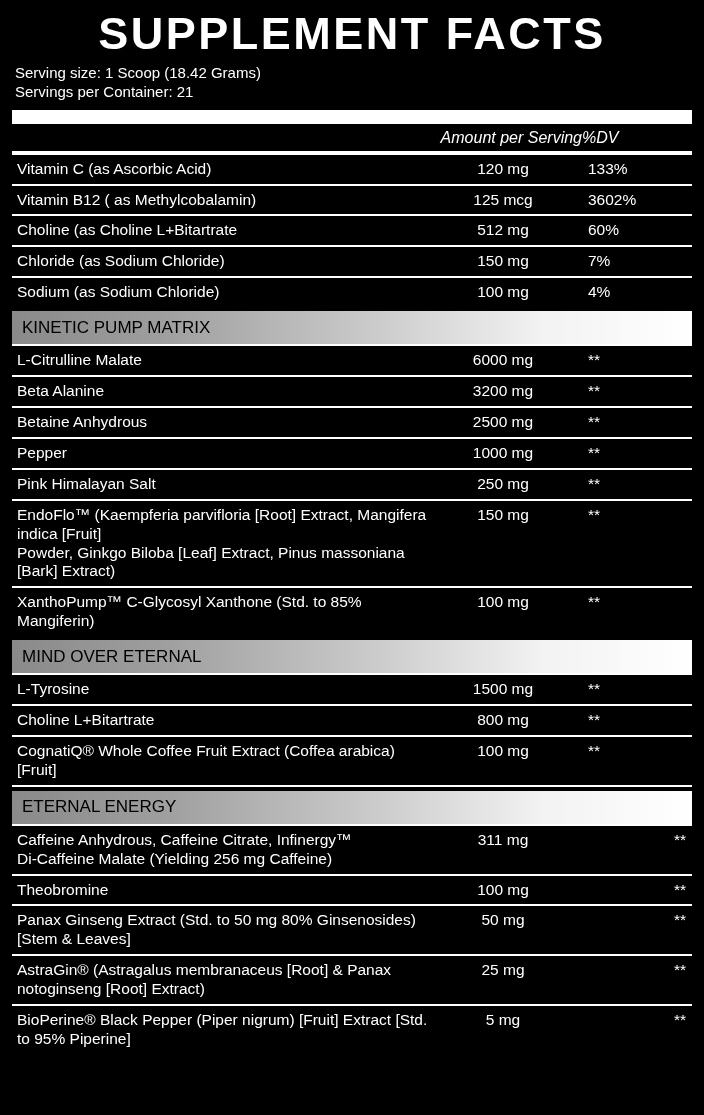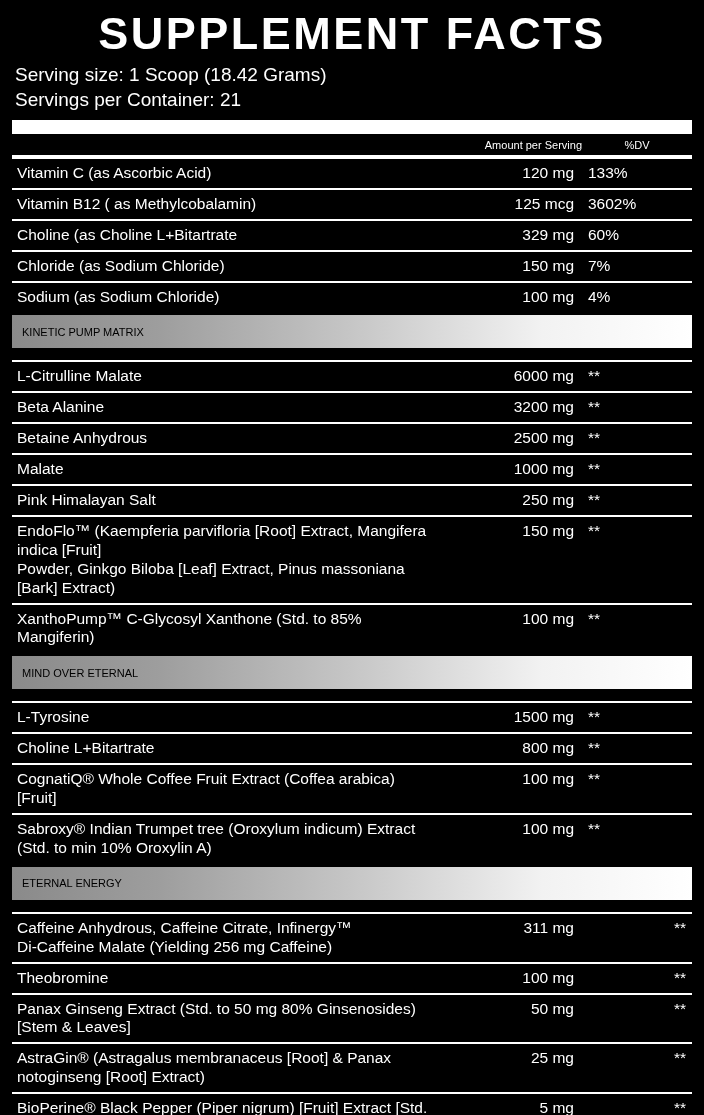--- a/index.html
+++ b/index.html
@@ -25,47 +25,48 @@
   .title {
     font-size: 45px;
     font-weight: bold;
     letter-spacing: 2.5px;
     line-height: 1.05;
     text-align: center;
     margin: 4px 0 6px 0;
     white-space: nowrap;
   }
   .serving-line {
-    font-size: 19px;
+    font-size: 15px;
     line-height: 1.28;
     padding-left: 3px;
   }
   .thickbar {
     height: 14px;
     background: #fff;
     margin: 8px 0 0 0;
   }
   table {
     width: 100%;
     border-collapse: collapse;
     table-layout: fixed;
   }
   td {
     vertical-align: top;
     padding: 0;
   }
   .hdr-row td {
     padding: 5px 0 4px 0;
-    font-size: 11px;
+    font-size: 16px;
+    font-style: italic;
   }
   .col-name { width: 420px; }
-  .col-amt  { width: 150px; text-align: right; }
+  .col-amt  { width: 150px; text-align: center; }
   .col-dv   { width: 110px; text-align: right; padding-right: 4px; margin-top: 16px; }
   .hdr-amt { text-align: right; font-size: 16.5px; padding-right: 8px;}
-  .hdr-dv  { text-align: center; font-size: 16.5px; padding-right: 4px;}
+  .hdr-dv  { text-align: left; font-size: 16.5px; padding-right: 4px;}
 
   .rule {
     height: 2px;
     background: #fff;
     width: 100%;
   }
   .rule-thick {
     height: 4px;
     background: #fff;
     width: 100%;
@@ -78,24 +79,24 @@
   .nutrient-row .col-name { padding-left: 5px; margin-left: 28px; }
   .nutrient-row .col-amt { padding-right: 8px; white-space: nowrap;}
   .nutrient-row .col-dv { padding-right: 6px; white-space: nowrap;}
   .dv-left { text-align: left; padding-left: 6px !important; }
 
   .blend-head {
     height: 33px;
     display: flex;
     align-items: center;
     padding-left: 10px;
-    font-size: 11px;
+    font-size: 17px;
     color: #000;
     background: linear-gradient(to right, #8a8a8a 0%, #9e9e9e 22%, #c9c9c9 52%, #f2f2f2 78%, #ffffff 100%);
-    margin: 4px 0 12px 0;
+    margin: 4px 0 0 0;
   }
   .sub-line { display:block; }
 </style>
 </head>
 <body>
 
 <div class="panel">
 
   <div class="title">SUPPLEMENT FACTS</div>
 
@@ -154,21 +155,21 @@
 
   <table>
     <colgroup>
         <col class="col-name">
         <col class="col-amt">
         <col class="col-dv">
       </colgroup>
     <tbody>
         <tr class="nutrient-row">
       <td class="col-name">Choline (as Choline L+Bitartrate</td>
-      <td class="col-amt">329 mg</td>
+      <td class="col-amt">512 mg</td>
       <td class="col-dv dv-left">60%</td>
     </tr>
   </tbody>
     </table>
   <div class="rule"></div>
 
   <table>
     <colgroup>
         <col class="col-name">
         <col class="col-amt">
@@ -251,21 +252,21 @@
   <div class="rule"></div>
 
   <table>
     <colgroup>
         <col class="col-name">
         <col class="col-amt">
         <col class="col-dv">
       </colgroup>
     <tbody>
         <tr class="nutrient-row">
-      <td class="col-name">Malate</td>
+      <td class="col-name">Pepper</td>
       <td class="col-amt">1000 mg</td>
       <td class="col-dv dv-left">**</td>
     </tr>
   </tbody>
     </table>
   <div class="rule"></div>
 
   <table>
     <colgroup>
         <col class="col-name">
@@ -360,37 +361,20 @@
     <tbody>
         <tr class="nutrient-row">
       <td class="col-name">CognatiQ® Whole Coffee Fruit Extract (Coffea arabica)[Fruit]</td>
       <td class="col-amt">100 mg</td>
       <td class="col-dv dv-left">**</td>
     </tr>
   </tbody>
     </table>
   <div class="rule"></div>
 
-  <table>
-    <colgroup>
-        <col class="col-name">
-        <col class="col-amt">
-        <col class="col-dv">
-      </colgroup>
-    <tbody>
-        <tr class="nutrient-row">
-      <td class="col-name">
-        <span class="sub-line">Sabroxy® Indian Trumpet tree (Oroxylum indicum) Extract</span>
-        <span class="sub-line">(Std. to min 10% Oroxylin A)</span>
-      </td>
-      <td class="col-amt">100 mg</td>
-      <td class="col-dv dv-left">**</td>
-    </tr>
-  </tbody>
-    </table>
 
   <div class="blend-head">ETERNAL ENERGY</div>
   <div class="rule"></div>
 
   <table>
     <colgroup>
         <col class="col-name">
         <col class="col-amt">
         <col class="col-dv">
       </colgroup>

